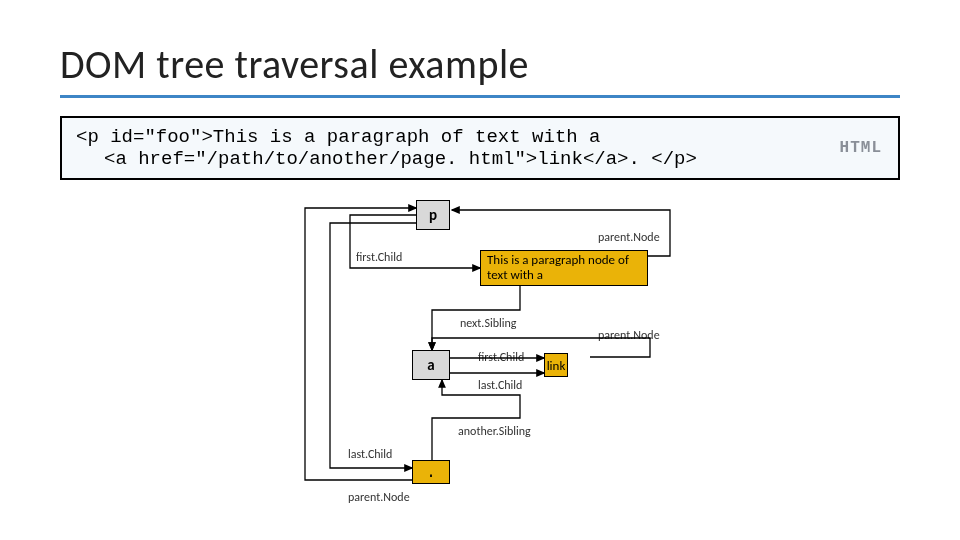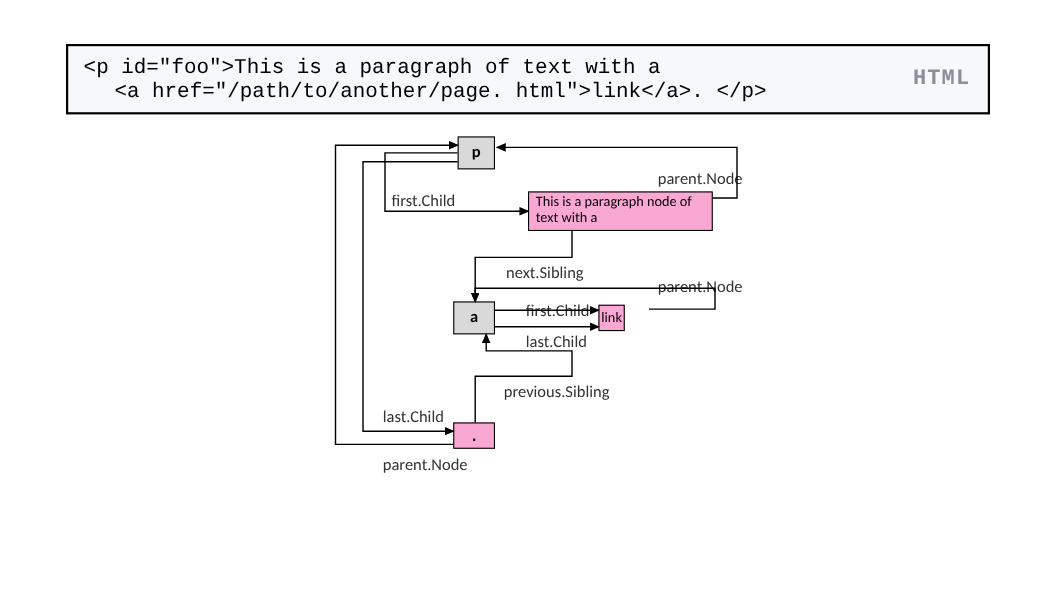--- a/index.html
+++ b/index.html
@@ -4,66 +4,70 @@
 <style>
   * { box-sizing: border-box; margin: 0; padding: 0; }
   html, body { width: 960px; height: 540px; font-family: "Segoe UI", Calibri, Arial, sans-serif; background: #fff; }
   .slide { width: 960px; height: 540px; position: relative; padding: 40px 60px 20px 60px; }
   .title-wrap { margin-bottom: 18px; }
   h1.title { font-size: 40px; font-weight: 300; color: #222; letter-spacing: 0.5px; }
   .title-underline { width: 100%; height: 3px; background: #3d85c6; margin-top: 6px; }
   .codebox { border: 2px solid #000; background: #f5f9fc; padding: 8px 14px 8px 14px; font-family: "Courier New", monospace; font-size: 19px; position: relative; }
   .codebox .line1, .codebox .line2 { white-space: pre; }
   .codebox .line2 { padding-left: 28px; }
-  .html-badge { position: absolute; right: 16px; top: 50%; transform: translateY(-50%); font-family: "Courier New", monospace; font-weight: bold; font-size: 20px; color: #8a8f98; letter-spacing: 1px; }
+  .html-badge { position: absolute; right: 16px; top: 50%; transform: translateY(-50%); font-family: "Courier New", monospace; font-weight: bold; font-size: 16px; color: #8a8f98; letter-spacing: 1px; }
   .diagram { position: relative; width: 700px; height: 320px; margin: 20px auto 0 auto; }
-  .box { position: absolute; border: 1.5px solid #000; background: #f9a8d4; display: flex; align-items: center; justify-content: center; font-family: Calibri, Arial, sans-serif; }
+  .box { position: absolute; border: 1.5px solid #000; background: #eab308; display: flex; align-items: center; justify-content: center; font-family: Calibri, Arial, sans-serif; }
   .box.node { background: #d9d9d9; font-weight: bold; }
   .box.p    { left: 286px; top: 0px;   width: 34px; height: 30px; font-size: 15px; }
   .box.text1{ left: 350px; top: 50px;  width: 168px; height: 36px; font-size: 13px; padding: 2px 6px; text-align: left; justify-content: flex-start; line-height: 1.15; }
   .box.a    { left: 282px; top: 150px; width: 38px; height: 30px; font-size: 15px; }
   .box.link { left: 414px; top: 153px; width: 24px; height: 24px; font-size: 13px; }
   .box.dot  { left: 282px; top: 260px; width: 38px; height: 24px; font-size: 15px; font-family: monospace; }
-  .lbl { position: absolute; font-size: 15px; color: #333; background: rgba(255,255,255,0.0); white-space: nowrap; }
+  .lbl { position: absolute; font-size: 12px; color: #333; background: rgba(255,255,255,0.0); white-space: nowrap; }
   .lbl.firstChild1 { left: 226px; top: 50px; }
   .lbl.parentNode1 { left: 468px; top: 30px; }
   .lbl.nextSibling { left: 330px; top: 116px; text-align: right; }
   .lbl.parentNode2 { left: 468px; top: 128px; }
   .lbl.firstChild2 { left: 348px; top: 150px; }
   .lbl.lastChild2  { left: 348px; top: 178px; }
   .lbl.previousSibling { left: 328px; top: 224px; }
   .lbl.lastChild1  { left: 218px; top: 247px; }
   .lbl.parentNode3 { left: 218px; top: 290px; }
   svg.arrows { position: absolute; left: 0; top: 0; width: 700px; height: 320px; pointer-events: none; }
 </style>
 </head>
 <body>
 
 <div class="slide">
+  <div class="title-wrap">
+    <h1 class="title">DOM tree traversal example</h1>
+    <div class="title-underline"></div>
+  </div>
 
   <div class="codebox">
     <div class="line1">&lt;p id="foo"&gt;This is a paragraph of text with a</div>
     <div class="line2">&lt;a href="/path/to/another/page. html"&gt;link&lt;/a&gt;. &lt;/p&gt;</div>
     <div class="html-badge">HTML</div>
   </div>
 
   <div class="diagram">
     <div class="box node p">p</div>
     <div class="box text1">This is a paragraph node of text with a</div>
     <div class="box node a">a</div>
     <div class="box link">link</div>
     <div class="box dot">.</div>
 
     <div class="lbl firstChild1">first.Child</div>
     <div class="lbl parentNode1">parent.Node</div>
     <div class="lbl nextSibling">next.Sibling</div>
     <div class="lbl parentNode2">parent.Node</div>
     <div class="lbl firstChild2">first.Child</div>
     <div class="lbl lastChild2">last.Child</div>
-    <div class="lbl previousSibling">previous.Sibling</div>
+    <div class="lbl previousSibling">another.Sibling</div>
     <div class="lbl lastChild1">last.Child</div>
     <div class="lbl parentNode3">parent.Node</div>
 
     <svg class="arrows">
       <defs>
         <marker id="ah" markerWidth="7" markerHeight="7" refX="6" refY="3" orient="auto">
           <path d="M0,0 L7,3 L0,6 Z" fill="#000"></path>
         </marker>
       </defs>
 

